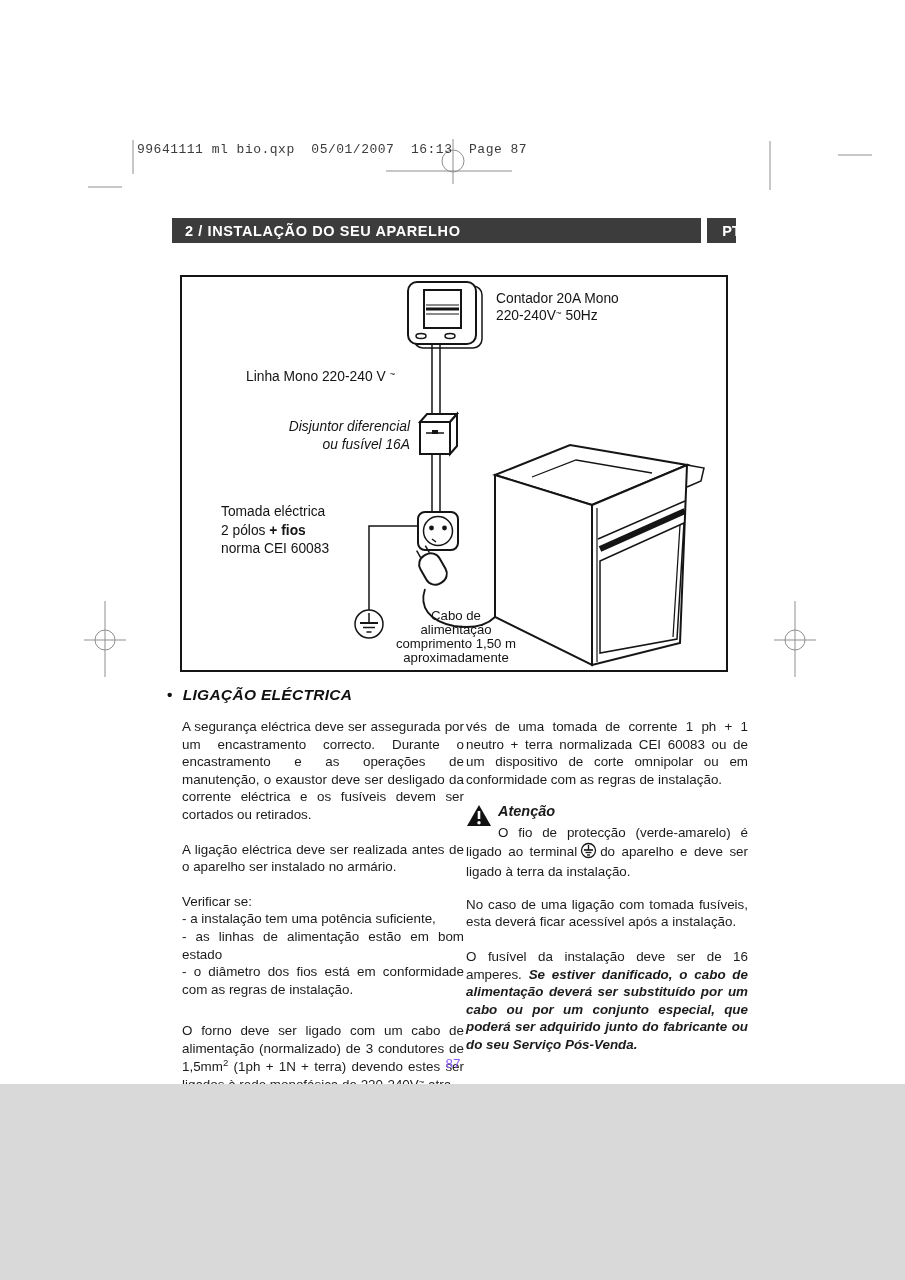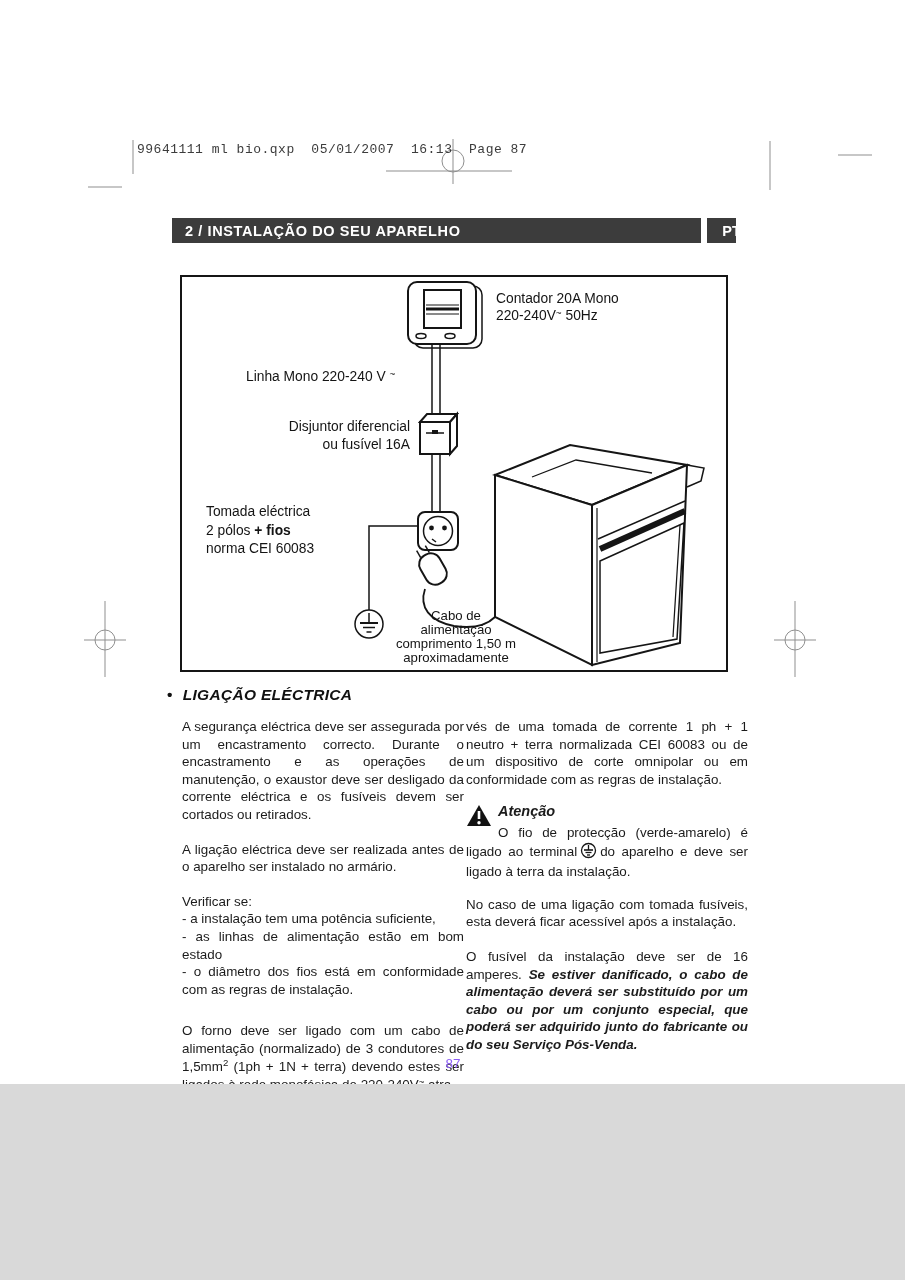--- a/index.html
+++ b/index.html
@@ -10,22 +10,22 @@
 
   .proof { position:absolute; left:137px; top:142px; font-family:"Liberation Mono","DejaVu Sans Mono",monospace; font-size:13px; color:#3c3c3c; white-space:pre; letter-spacing:0.5px; }
 
   .hdr-bar { position:absolute; left:172px; top:218px; width:529px; height:25px; background:#3c3c3c; color:#fff; font-weight:bold; font-size:14.5px; letter-spacing:0.6px; display:flex; align-items:center; padding-left:13px; }
   .hdr-pt  { position:absolute; left:707px; top:218px; width:29px; height:25px; background:#3c3c3c; color:#fff; font-weight:bold; font-size:14.5px; display:flex; align-items:center; justify-content:center;padding-left:20px; }
 
   .diagram { position:absolute; left:180px; top:275px; width:548px; height:397px; border:2px solid #151515; background:#fff; }
   .dia-label { position:absolute; font-size:13.8px; line-height:17.5px; color:#141414; }
   .lbl-contador { left:314px; top:13px; width:200px; line-height:17px; }
   .lbl-linha    { left:64px;  top:91px; width:230px; }
-  .lbl-disjuntor{ left:40px;  top:141px; width:188px; text-align:right; line-height:18px; }
-  .lbl-tomada   { left:24px;  top:226px; width:170px; line-height:18.5px; }
+  .lbl-disjuntor{ left:40px;  top:141px; width:188px; text-align:right; line-height:18px;font-style:italic; }
+  .lbl-tomada   { left:39px;  top:226px; width:170px; line-height:18.5px; }
   .lbl-cabo     { left:188px; top:332px; width:172px; text-align:center; font-size:13.2px; line-height:14px; }
   .sup { font-size:0.72em; position:relative; top:-0.45em; }
   .b { font-weight:bold; }
 
   .section-title { position:absolute; left:167px; top:686px; font-size:15.5px; font-weight:bold; font-style:italic; letter-spacing:0.3px; color:#111; }
   .section-title .bullet { font-style:normal; margin-right:10px; }
 
   .col { position:absolute; top:718px; width:282px; font-size:13.4px; line-height:17.6px; text-align:justify; color:#1b1b1b; }
   .col-left { left:182px; }
   .col-right { left:466px; }

